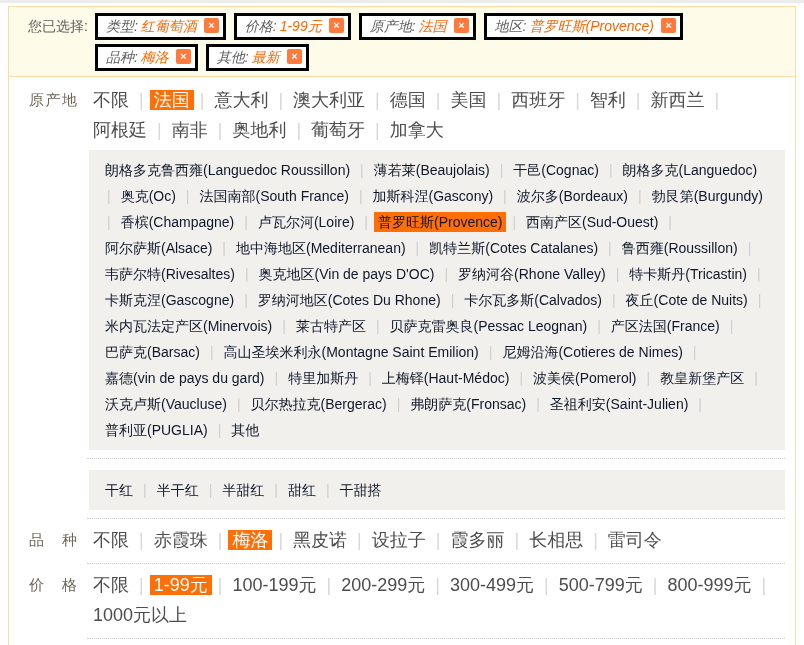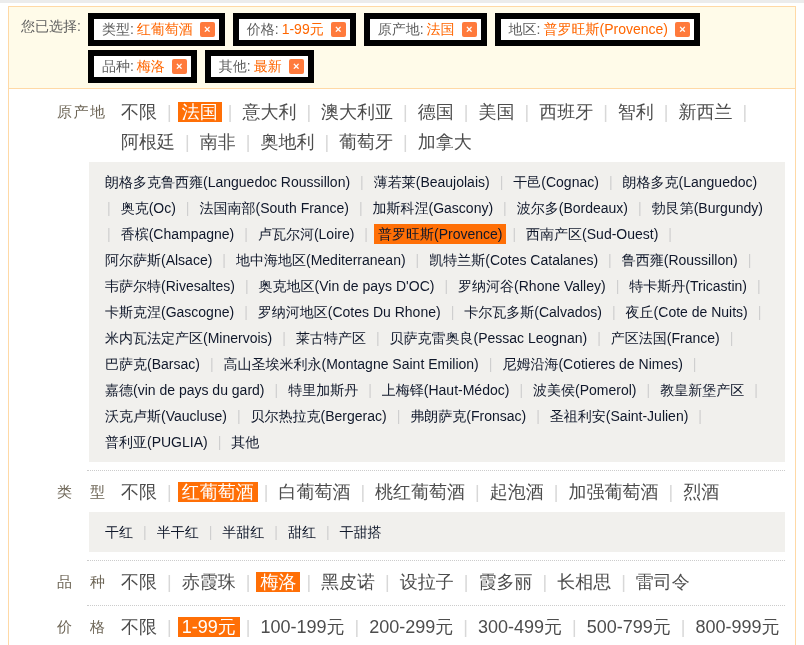--- a/index.html
+++ b/index.html
@@ -11,45 +11,46 @@
   .top-strip{height:3px;background:#ECECEC;}
   .panel{
     margin:3px 8px 0 8px;
     border:1px solid #FFD9A6;
     background:#fff;
   }
   
   .summary{
     background:#FFFBE9;
     border-bottom:1px solid #FFD9A6;
-    padding:6px 10px 5px 12px;
+    padding:6px 10px 5px 19px;
     display:flex;align-items:flex-start;
   }
   .summary-label{
     color:#5E5E5E;font-size:14px;line-height:24px;
     white-space:nowrap;margin-right:7px;padding-top:1px;
   }
   .tags{display:flex;flex-wrap:wrap;gap:4px 8px;flex:1;}
   .tag{
-    display:inline-flex;align-items:center;
-    background:#fff;border:6px solid #000000;
+    display:inline-flex;align-items:flex-start;
+    background:#fff;border:3px solid #000000;
     padding:2px 4px 2px 8px;font-size:14px;line-height:17px;
     cursor:pointer;
+    font-style:italic;
   }
   .tag .tcat{color:#5E5E5E;}
   .tag .tval{color:#FF6600;margin-left:3px;}
   .tag .tx{
     width:15px;height:15px;margin-left:7px;flex:0 0 auto;
     background:#FF7A3C;color:#fff;border-radius:2px;
     font-size:11px;font-weight:bold;line-height:15px;text-align:center;
   }
   
   .fbody{padding:2px 10px 6px 20px;background:#fff;}
   .section{padding:6px 0 7px 0;}
-  .frow{display:flex;align-items:flex-start;margin-left:28px;}
+  .frow{display:flex;align-items:flex-start;}
   .row-label{
     width:48px;flex:0 0 48px;margin-right:12px;
     color:#6E6657;font-size:15px;line-height:30px;
     text-align:justify;text-align-last:justify;
   }
   .options{flex:1;line-height:30px;font-size:18px;}
   .opt{
     display:inline-block;color:#4D4D4D;padding:1px 4px;
     line-height:18px;cursor:pointer;white-space:nowrap;
   }
@@ -109,24 +110,20 @@
   <div class="fbody" id="fbody">
       <div class="section">
         <div class="frow">
           <span class="row-label">原产地</span>
           <div class="options"><span class="opt">不限</span><span class="sep">|</span><span class="opt sel">法国</span><span class="sep">|</span><span class="opt">意大利</span><span class="sep">|</span><span class="opt">澳大利亚</span><span class="sep">|</span><span class="opt">德国</span><span class="sep">|</span><span class="opt">美国</span><span class="sep">|</span><span class="opt">西班牙</span><span class="sep">|</span><span class="opt">智利</span><span class="sep">|</span><span class="opt">新西兰</span><span class="sep">|</span><span class="opt">阿根廷</span><span class="sep">|</span><span class="opt">南非</span><span class="sep">|</span><span class="opt">奥地利</span><span class="sep">|</span><span class="opt">葡萄牙</span><span class="sep">|</span><span class="opt">加拿大</span></div>
         </div>
         <div class="subbox"><span class="opt">朗格多克鲁西雍(Languedoc Roussillon)</span><span class="sep">|</span><span class="opt">薄若莱(Beaujolais)</span><span class="sep">|</span><span class="opt">干邑(Cognac)</span><span class="sep">|</span><span class="opt">朗格多克(Languedoc)</span><span class="sep">|</span><span class="opt">奥克(Oc)</span><span class="sep">|</span><span class="opt">法国南部(South France)</span><span class="sep">|</span><span class="opt">加斯科涅(Gascony)</span><span class="sep">|</span><span class="opt">波尔多(Bordeaux)</span><span class="sep">|</span><span class="opt">勃艮第(Burgundy)</span><span class="sep">|</span><span class="opt">香槟(Champagne)</span><span class="sep">|</span><span class="opt">卢瓦尔河(Loire)</span><span class="sep">|</span><span class="opt sel">普罗旺斯(Provence)</span><span class="sep">|</span><span class="opt">西南产区(Sud-Ouest)</span><span class="sep">|</span><span class="opt">阿尔萨斯(Alsace)</span><span class="sep">|</span><span class="opt">地中海地区(Mediterranean)</span><span class="sep">|</span><span class="opt">凯特兰斯(Cotes Catalanes)</span><span class="sep">|</span><span class="opt">鲁西雍(Roussillon)</span><span class="sep">|</span><span class="opt">韦萨尔特(Rivesaltes)</span><span class="sep">|</span><span class="opt">奥克地区(Vin de pays D'OC)</span><span class="sep">|</span><span class="opt">罗纳河谷(Rhone Valley)</span><span class="sep">|</span><span class="opt">特卡斯丹(Tricastin)</span><span class="sep">|</span><span class="opt">卡斯克涅(Gascogne)</span><span class="sep">|</span><span class="opt">罗纳河地区(Cotes Du Rhone)</span><span class="sep">|</span><span class="opt">卡尔瓦多斯(Calvados)</span><span class="sep">|</span><span class="opt">夜丘(Cote de Nuits)</span><span class="sep">|</span><span class="opt">米内瓦法定产区(Minervois)</span><span class="sep">|</span><span class="opt">莱古特产区</span><span class="sep">|</span><span class="opt">贝萨克雷奥良(Pessac Leognan)</span><span class="sep">|</span><span class="opt">产区法国(France)</span><span class="sep">|</span><span class="opt">巴萨克(Barsac)</span><span class="sep">|</span><span class="opt">高山圣埃米利永(Montagne Saint Emilion)</span><span class="sep">|</span><span class="opt">尼姆沿海(Cotieres de Nimes)</span><span class="sep">|</span><span class="opt">嘉德(vin de pays du gard)</span><span class="sep">|</span><span class="opt">特里加斯丹</span><span class="sep">|</span><span class="opt">上梅铎(Haut-Médoc)</span><span class="sep">|</span><span class="opt">波美侯(Pomerol)</span><span class="sep">|</span><span class="opt">教皇新堡产区</span><span class="sep">|</span><span class="opt">沃克卢斯(Vaucluse)</span><span class="sep">|</span><span class="opt">贝尔热拉克(Bergerac)</span><span class="sep">|</span><span class="opt">弗朗萨克(Fronsac)</span><span class="sep">|</span><span class="opt">圣祖利安(Saint-Julien)</span><span class="sep">|</span><span class="opt">普利亚(PUGLIA)</span><span class="sep">|</span><span class="opt">其他</span></div>
       </div>
       <div class="divider"></div>
       <div class="section">
-        <div class="frow">
-          <span class="row-label">类型</span>
-          <div class="options"><span class="opt">不限</span><span class="sep">|</span><span class="opt sel">红葡萄酒</span><span class="sep">|</span><span class="opt">白葡萄酒</span><span class="sep">|</span><span class="opt">桃红葡萄酒</span><span class="sep">|</span><span class="opt">起泡酒</span><span class="sep">|</span><span class="opt">加强葡萄酒</span><span class="sep">|</span><span class="opt">烈酒</span></div>
-        </div>
         <div class="subbox"><span class="opt">干红</span><span class="sep">|</span><span class="opt">半干红</span><span class="sep">|</span><span class="opt">半甜红</span><span class="sep">|</span><span class="opt">甜红</span><span class="sep">|</span><span class="opt">干甜搭</span></div>
       </div>
       <div class="divider"></div>
       <div class="section">
         <div class="frow">
           <span class="row-label">品种</span>
           <div class="options"><span class="opt">不限</span><span class="sep">|</span><span class="opt">赤霞珠</span><span class="sep">|</span><span class="opt sel">梅洛</span><span class="sep">|</span><span class="opt">黑皮诺</span><span class="sep">|</span><span class="opt">设拉子</span><span class="sep">|</span><span class="opt">霞多丽</span><span class="sep">|</span><span class="opt">长相思</span><span class="sep">|</span><span class="opt">雷司令</span></div>
         </div>
       </div>
       <div class="divider"></div>

